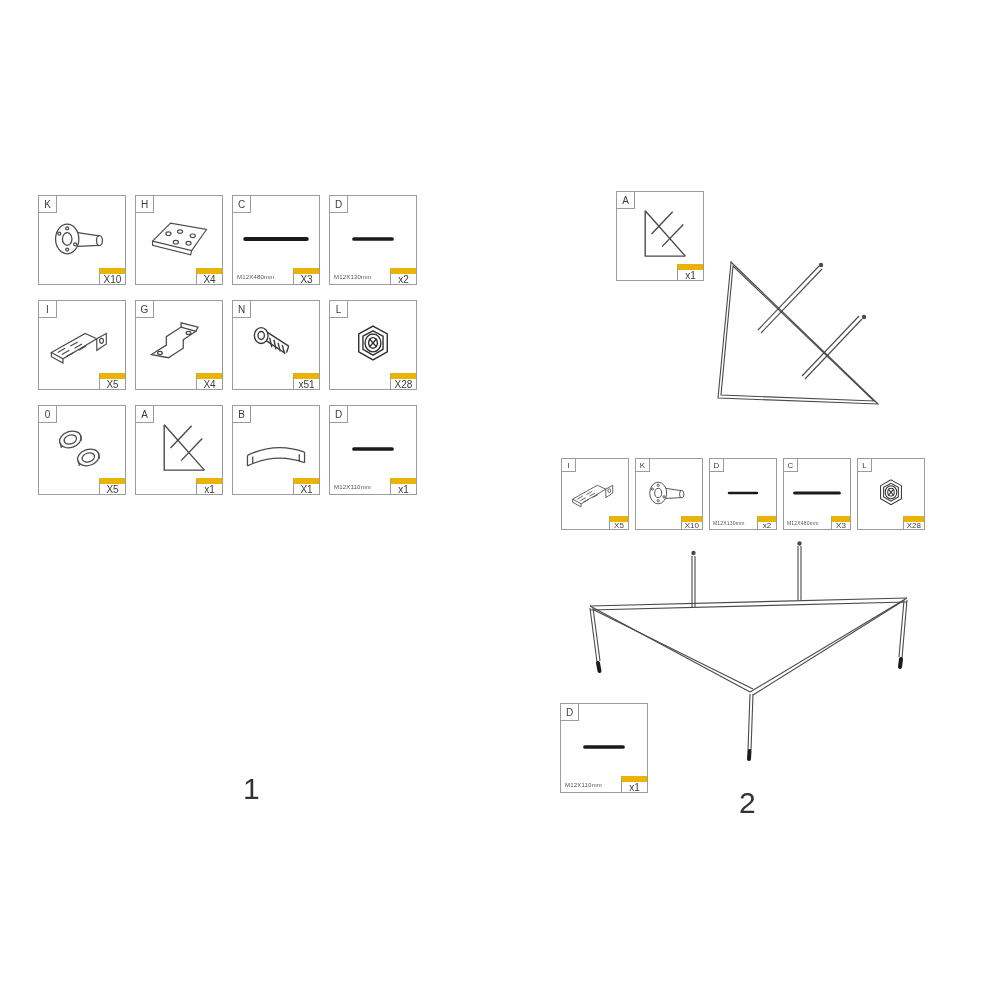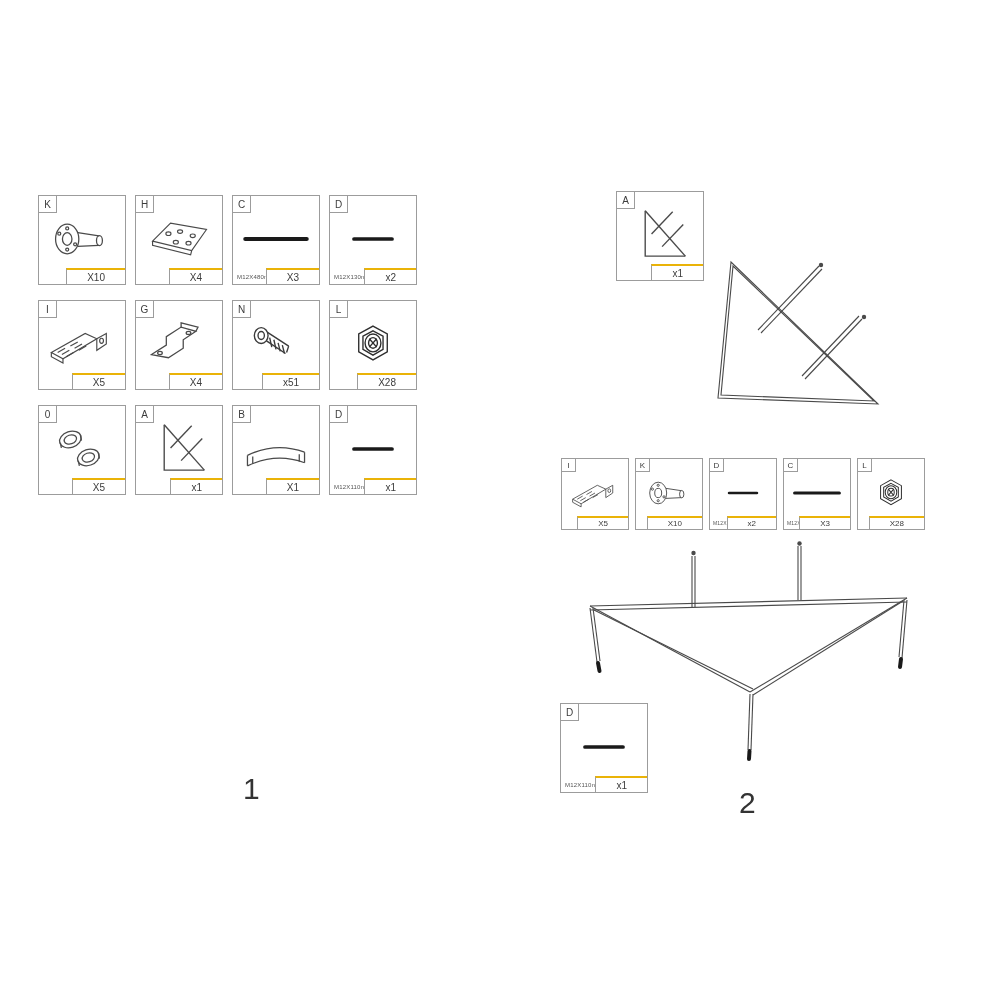--- a/index.html
+++ b/index.html
@@ -20,23 +20,23 @@
     position:absolute; top:0; left:0;
     border-right:1px solid #9c9c9c; border-bottom:1px solid #9c9c9c;
     display:flex; align-items:center; justify-content:center;
     background:#fff; z-index:2;
   }
   .box-lg .part-id { width:18px; height:17px; font-size:10px; }
   .box-sm .part-id { width:14px; height:13px; font-size:8px; }
 
   .part-qty {
     position:absolute; bottom:0; right:0;
-    border-left:1px solid #9c9c9c; border-top:2px solid #eab308;
+    border-left:1px solid #9c9c9c; border-top:6px solid #eab308;
     display:flex; align-items:center; justify-content:center;
-    padding:0 20px; background:#fff; z-index:2;
+    padding:0 3px; background:#fff; z-index:2;
   }
   .box-lg .part-qty { min-width:26px; height:16px; font-size:10px; }
   .box-sm .part-qty { min-width:19px; height:13px; font-size:8px; }
 
   .part-dim {
     position:absolute; bottom:4px; left:4px;
     font-size:6px; color:#555; z-index:2; letter-spacing:0.2px;
   }
   .box-sm .part-dim { font-size:5px; bottom:3px; left:3px; }
 

